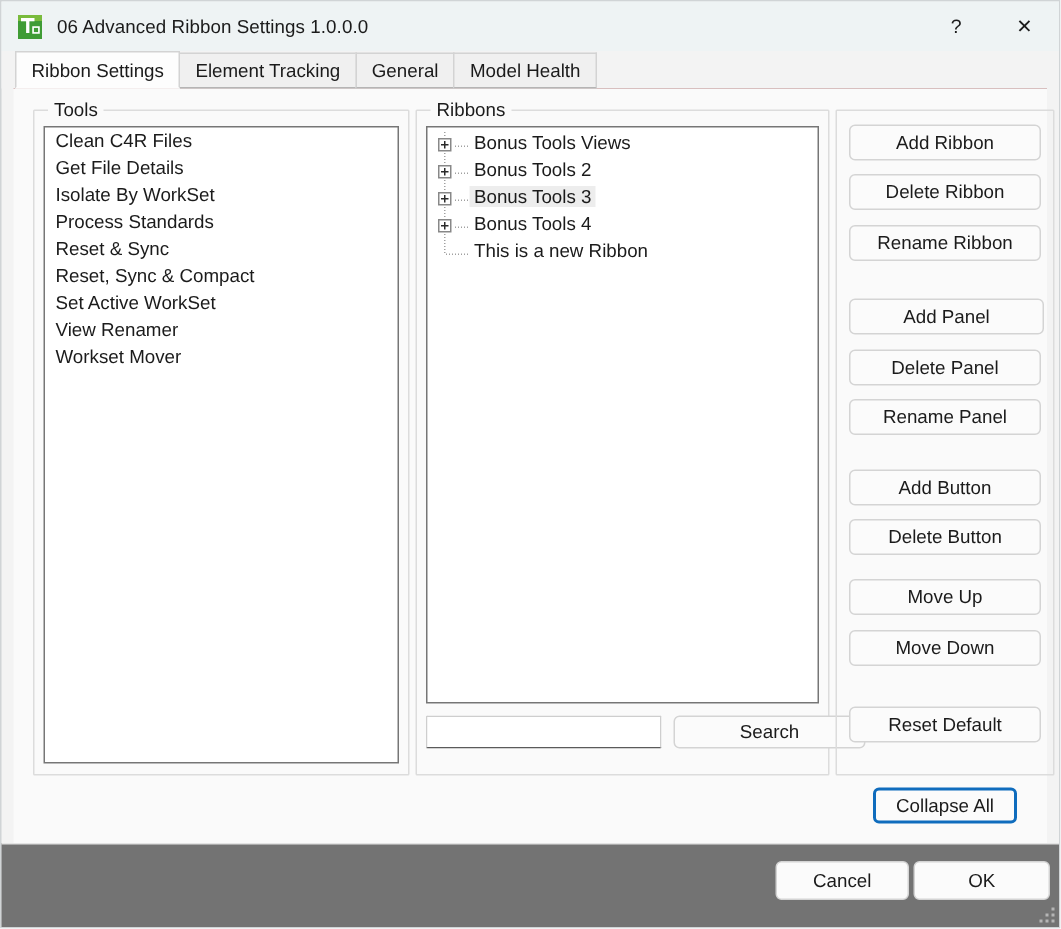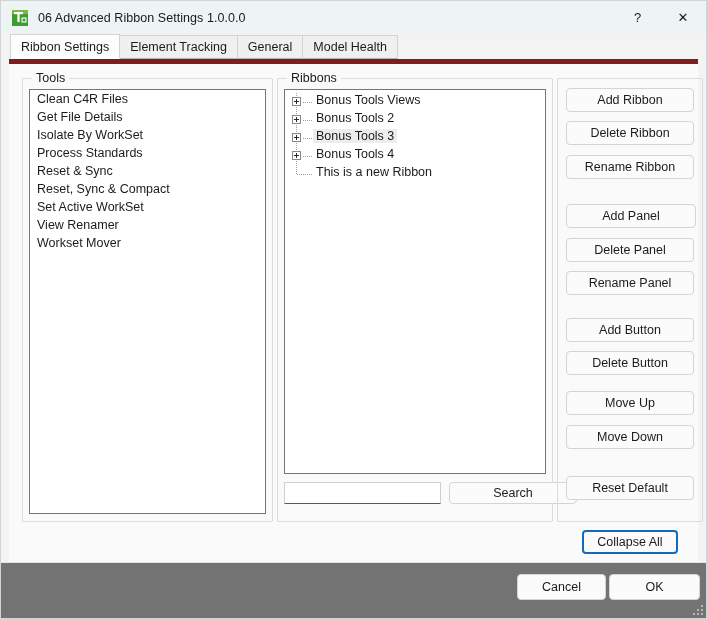--- a/index.html
+++ b/index.html
@@ -77,21 +77,21 @@
     background: #fdfdfd;
     border-bottom-color: #fdfdfd;
     z-index: 4;
     height: 25px;
   }
 
   
   .tabpage {
     flex: 1 1 auto;
     background: #fafafa;
-    border-top: 6px solid #7f1d1d;
+    border-top: 1px solid #7f1d1d;
     margin: -1px 8px 0 8px;
     position: relative;
     z-index: 1;
   }
   .page-inner {
     position: absolute;
     left: 0; top: 0; right: 0; bottom: 0;
   }
 
   

